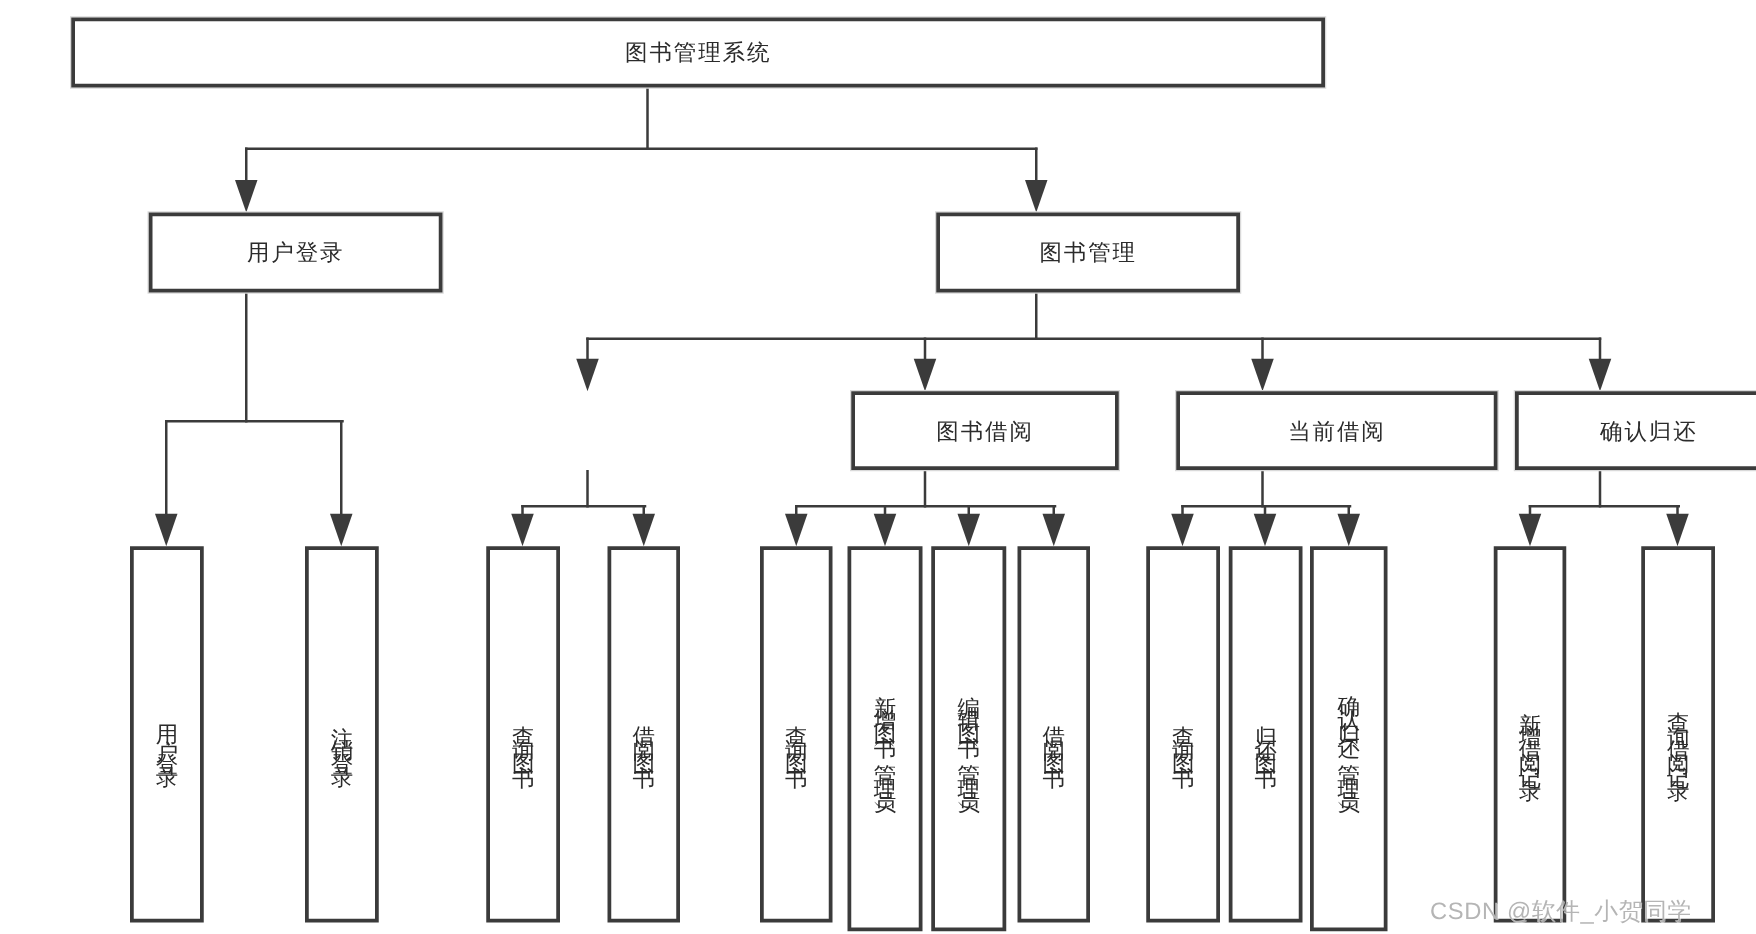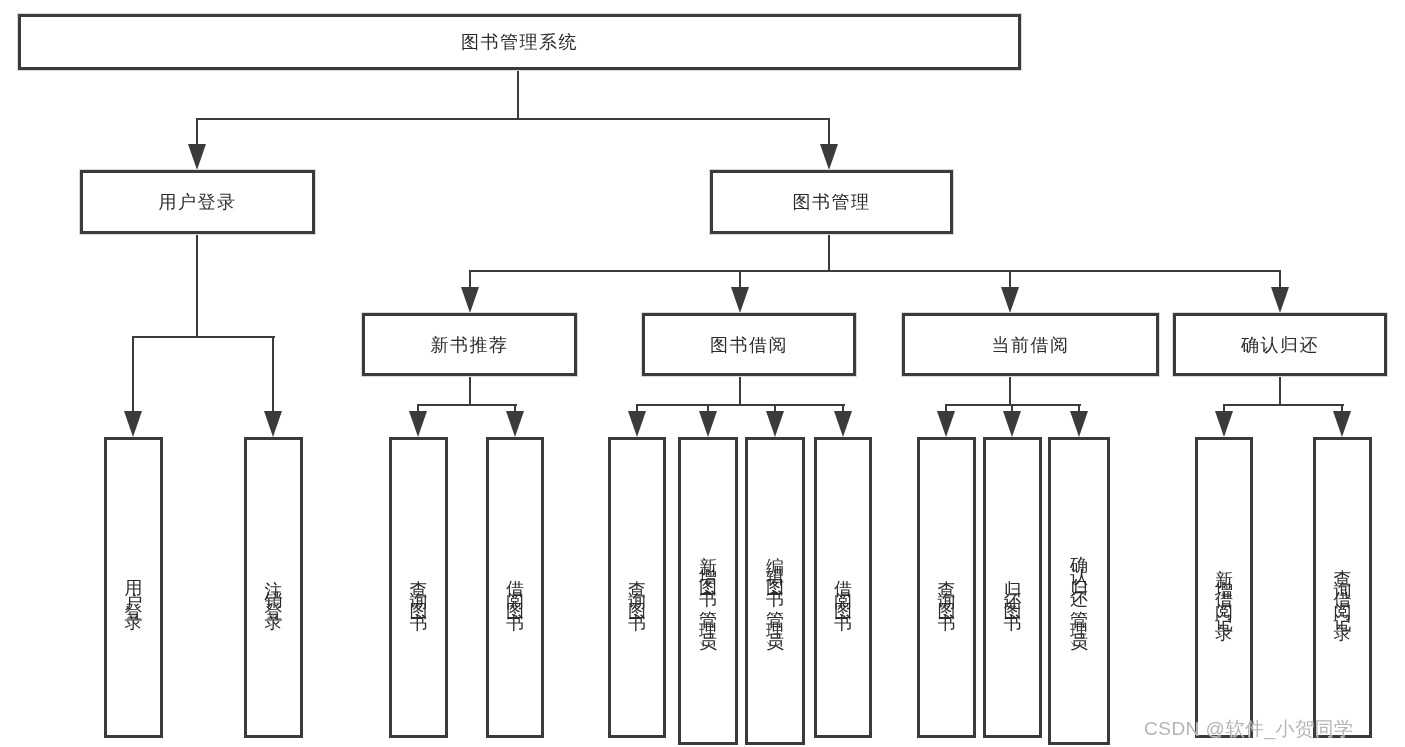--- a/index.html
+++ b/index.html
@@ -43,20 +43,21 @@
     position: absolute;
     background: var(--background);
     border: 3px solid var(--line);
     display: flex;
     align-items: center;
     justify-content: center;
     font-size: 18px;
     letter-spacing: 1.5px;
     color: var(--text);
     box-shadow: 0 0 0 1px #d9d9d9;
+    margin-left: 39px;
   }
   
   .vbox {
     position: absolute;
     background: var(--background);
     border: 3px solid var(--line);
     display: flex;
     align-items: center;
     justify-content: center;
   }
@@ -147,23 +148,20 @@
     <span>图书管理系统</span>
   </div>
 
   <div class="hbox" style="left:80px;top:170px;width:235px;height:64px">
     <span>用户登录</span>
   </div>
   <div class="hbox" style="left:710px;top:170px;width:243px;height:64px">
     <span>图书管理</span>
   </div>
 
-  <div class="hbox" style="left:362px;top:313px;width:215px;height:63px">
-    <span>新书推荐</span>
-  </div>
   <div class="hbox" style="left:642px;top:313px;width:214px;height:63px">
     <span>图书借阅</span>
   </div>
   <div class="hbox" style="left:902px;top:313px;width:257px;height:63px">
     <span>当前借阅</span>
   </div>
   <div class="hbox" style="left:1173px;top:313px;width:214px;height:63px">
     <span>确认归还</span>
   </div>
 

